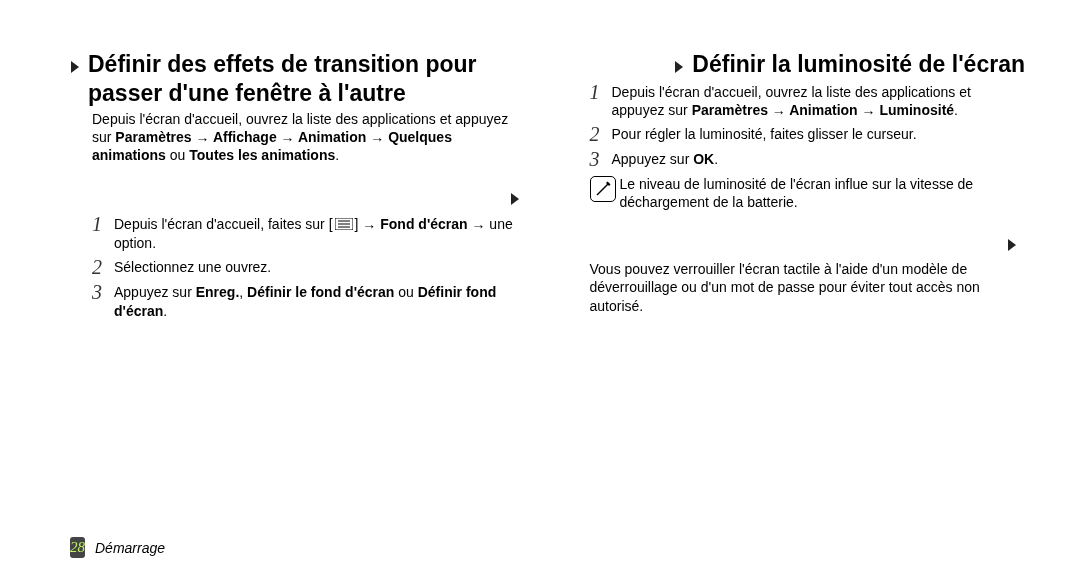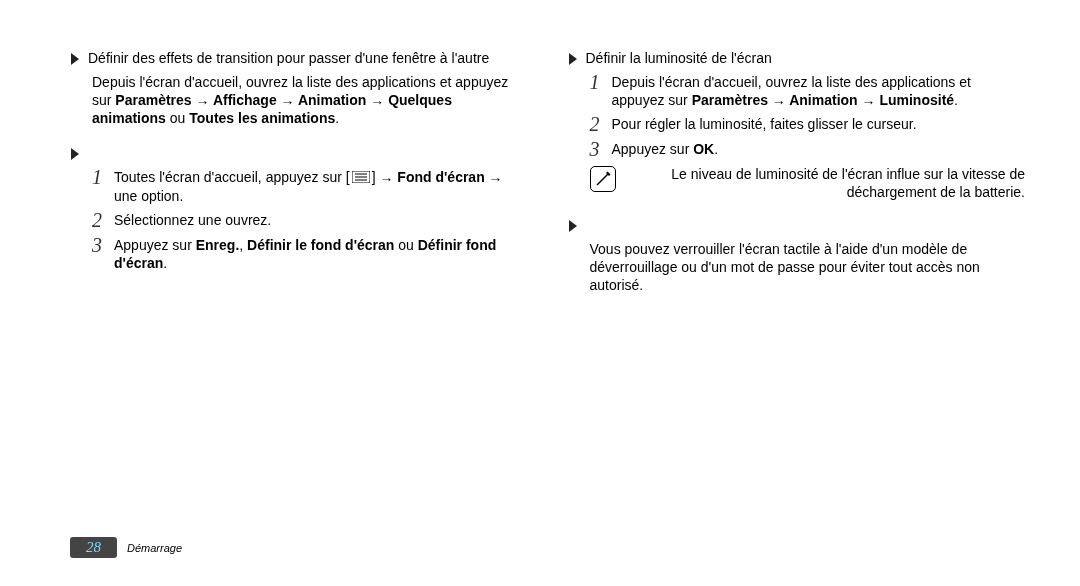--- a/index.html
+++ b/index.html
@@ -14,26 +14,27 @@
   }
   .columns {
     display: flex;
     gap: 40px;
   }
   .col {
     flex: 1;
     width: 470px;
   }
   .subhead {
-    font-weight: normal;
-    font-size: 14px;
+    font-weight: bold;
+    font-size: 23px;
     margin-bottom: 2px;
     line-height: 1.25;
     display: flex;
     align-items: flex-start;
+    justify-content: flex-end;
   }
   .subhead .chev {
     margin-right: 6px;
     margin-top: 2px;
     flex-shrink: 0;
   }
   .para {
     font-size: 14px;
     line-height: 1.3;
     margin-left: 22px;
@@ -60,22 +61,21 @@
     flex-shrink: 0;
     line-height: 1;
     margin-top: -1px;
   }
   ol.steps li .body { flex: 1; }
   .note {
     display: flex;
     align-items: flex-start;
     margin-left: 22px;
     margin-top: 6px;
-    gap: 10px;
-    text-align: right;
+    gap: 4px;
   }
   .note .icon {
     width: 26px;
     height: 26px;
     border: 1.5px solid #000;
     border-radius: 5px;
     display: flex;
     align-items: center;
     justify-content: center;
     flex-shrink: 0;
@@ -95,30 +95,30 @@
   .footer {
     position: absolute;
     bottom: 28px;
     left: 70px;
     display: flex;
     align-items: center;
     gap: 10px;
   }
   .page-badge {
     background: #444;
-    color: #7dd3fc;
+    color: #bef264;
     font-style: italic;
     font-family: Georgia, serif;
     font-size: 15px;
-    padding: 2px 16px;
+    padding: 2px 0;
     border-radius: 3px;
   }
   .footer-text {
     font-style: italic;
-    font-size: 11px;
+    font-size: 14px;
     color: #000;
   }
 </style>
 </head>
 <body>
 
 <div class="columns">
 
   <div class="col">
 
@@ -141,21 +141,21 @@
         <span class="chev">
           <svg width="12" height="14" viewBox="0 0 12 14">
               <path d="M1 1 L9 7 L1 13 Z" fill="#222"></path>
             </svg>
         </span>
       </div>
       <ol class="steps">
         <li>
           <span class="num">1</span>
           <span class="body">
-            <span>Toutes l'écran d'accueil, appuyez sur [</span><span class="menu-icon"><svg width="18" height="12" viewBox="0 0 18 12">
+            <span>Depuis l'écran d'accueil, faites sur [</span><span class="menu-icon"><svg width="18" height="12" viewBox="0 0 18 12">
                   <rect x="0" y="0" width="18" height="12" rx="1" fill="none" stroke="#000"></rect>
                   <line x1="3" y1="3" x2="15" y2="3" stroke="#000"></line>
                   <line x1="3" y1="6" x2="15" y2="6" stroke="#000"></line>
                   <line x1="3" y1="9" x2="15" y2="9" stroke="#000"></line>
                 </svg></span><span>] </span><span class="bold">→ Fond d'écran</span><span> → une option.</span>
           </span>
         </li>
         <li>
           <span class="num">2</span>
           <span class="body">Sélectionnez une ouvrez.</span>

